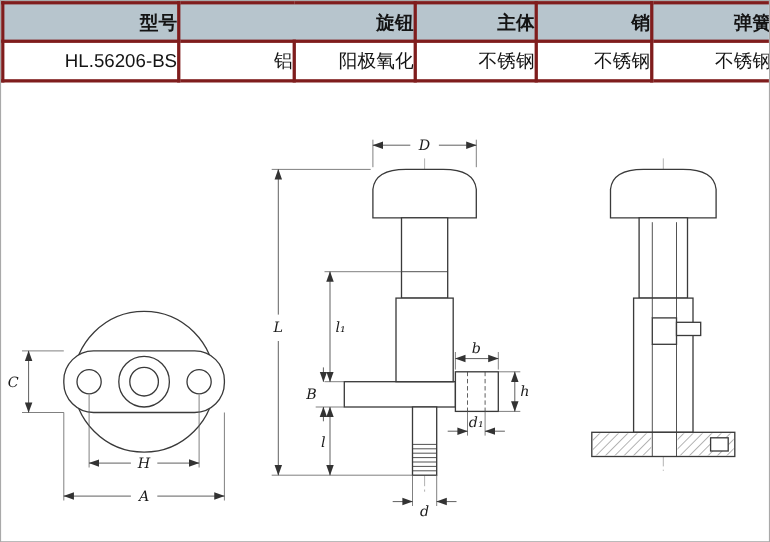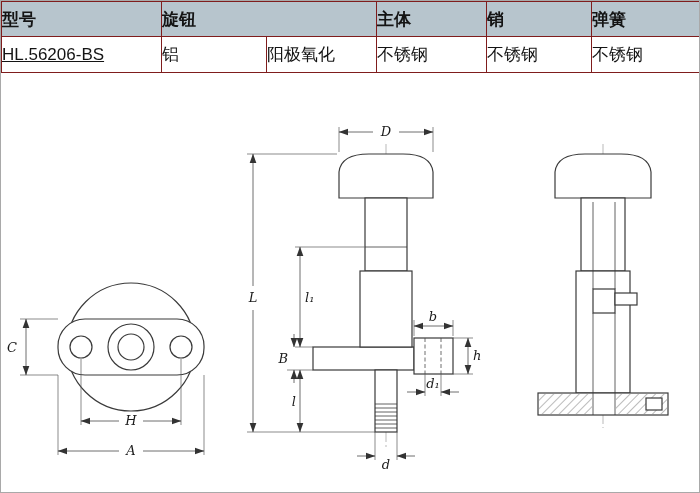--- a/index.html
+++ b/index.html
@@ -3,26 +3,26 @@
 <meta charset="utf-8">
 <style>
   * { margin:0; padding:0; box-sizing:border-box; }
   body { background:#fff; font-family:"Liberation Sans", sans-serif; }
   .page {
     width:700px; height:493px; background:#ffffff;
     border:1px solid #a9a9a9; position:relative; overflow:hidden;
   }
   table.spec { border-collapse:collapse; table-layout:fixed; width:700px; }
   table.spec td {
-    border:1px solid #7f1d1d; text-align:left; vertical-align:middle;
-    font-size:17px; color:#141414; overflow:hidden; white-space:nowrap;
+    border:3px solid #7f1d1d; text-align:right; vertical-align:middle;
+    font-size:17px; color:#141414; overflow:hidden; white-space:nowrap;padding-left:24px;
   }
   tr.hdr td { background:#b7c5cd; font-weight:700; }
   tr.val td { background:#ffffff; font-weight:400; }
-  td.model { color:#1e3d7b; font-weight:700;text-decoration:underline; }
+  td.model { color:#1e3d7b; font-weight:700; }
   .draw-area { position:absolute; left:0; top:105px; width:700px; height:388px; }
   .obj   { stroke:#3a3a3a; stroke-width:1.2; fill:none; }
   .objf  { stroke:#3a3a3a; stroke-width:1.2; fill:#ffffff; }
   .thin  { stroke:#3a3a3a; stroke-width:0.8; fill:none; }
   .dim   { stroke:#4a4a4a; stroke-width:0.8; fill:none; }
   .ext   { stroke:#5a5a5a; stroke-width:0.7; fill:none; }
   .dash  { stroke:#4a4a4a; stroke-width:0.8; fill:none; stroke-dasharray:4 2.5; }
   .cl    { stroke:#8a8a8a; stroke-width:0.6; fill:none; stroke-dasharray:10 3 2 3; }
   .dim-label { font:italic 13px "DejaVu Serif", serif; fill:#1a1a1a; }
 </style>

